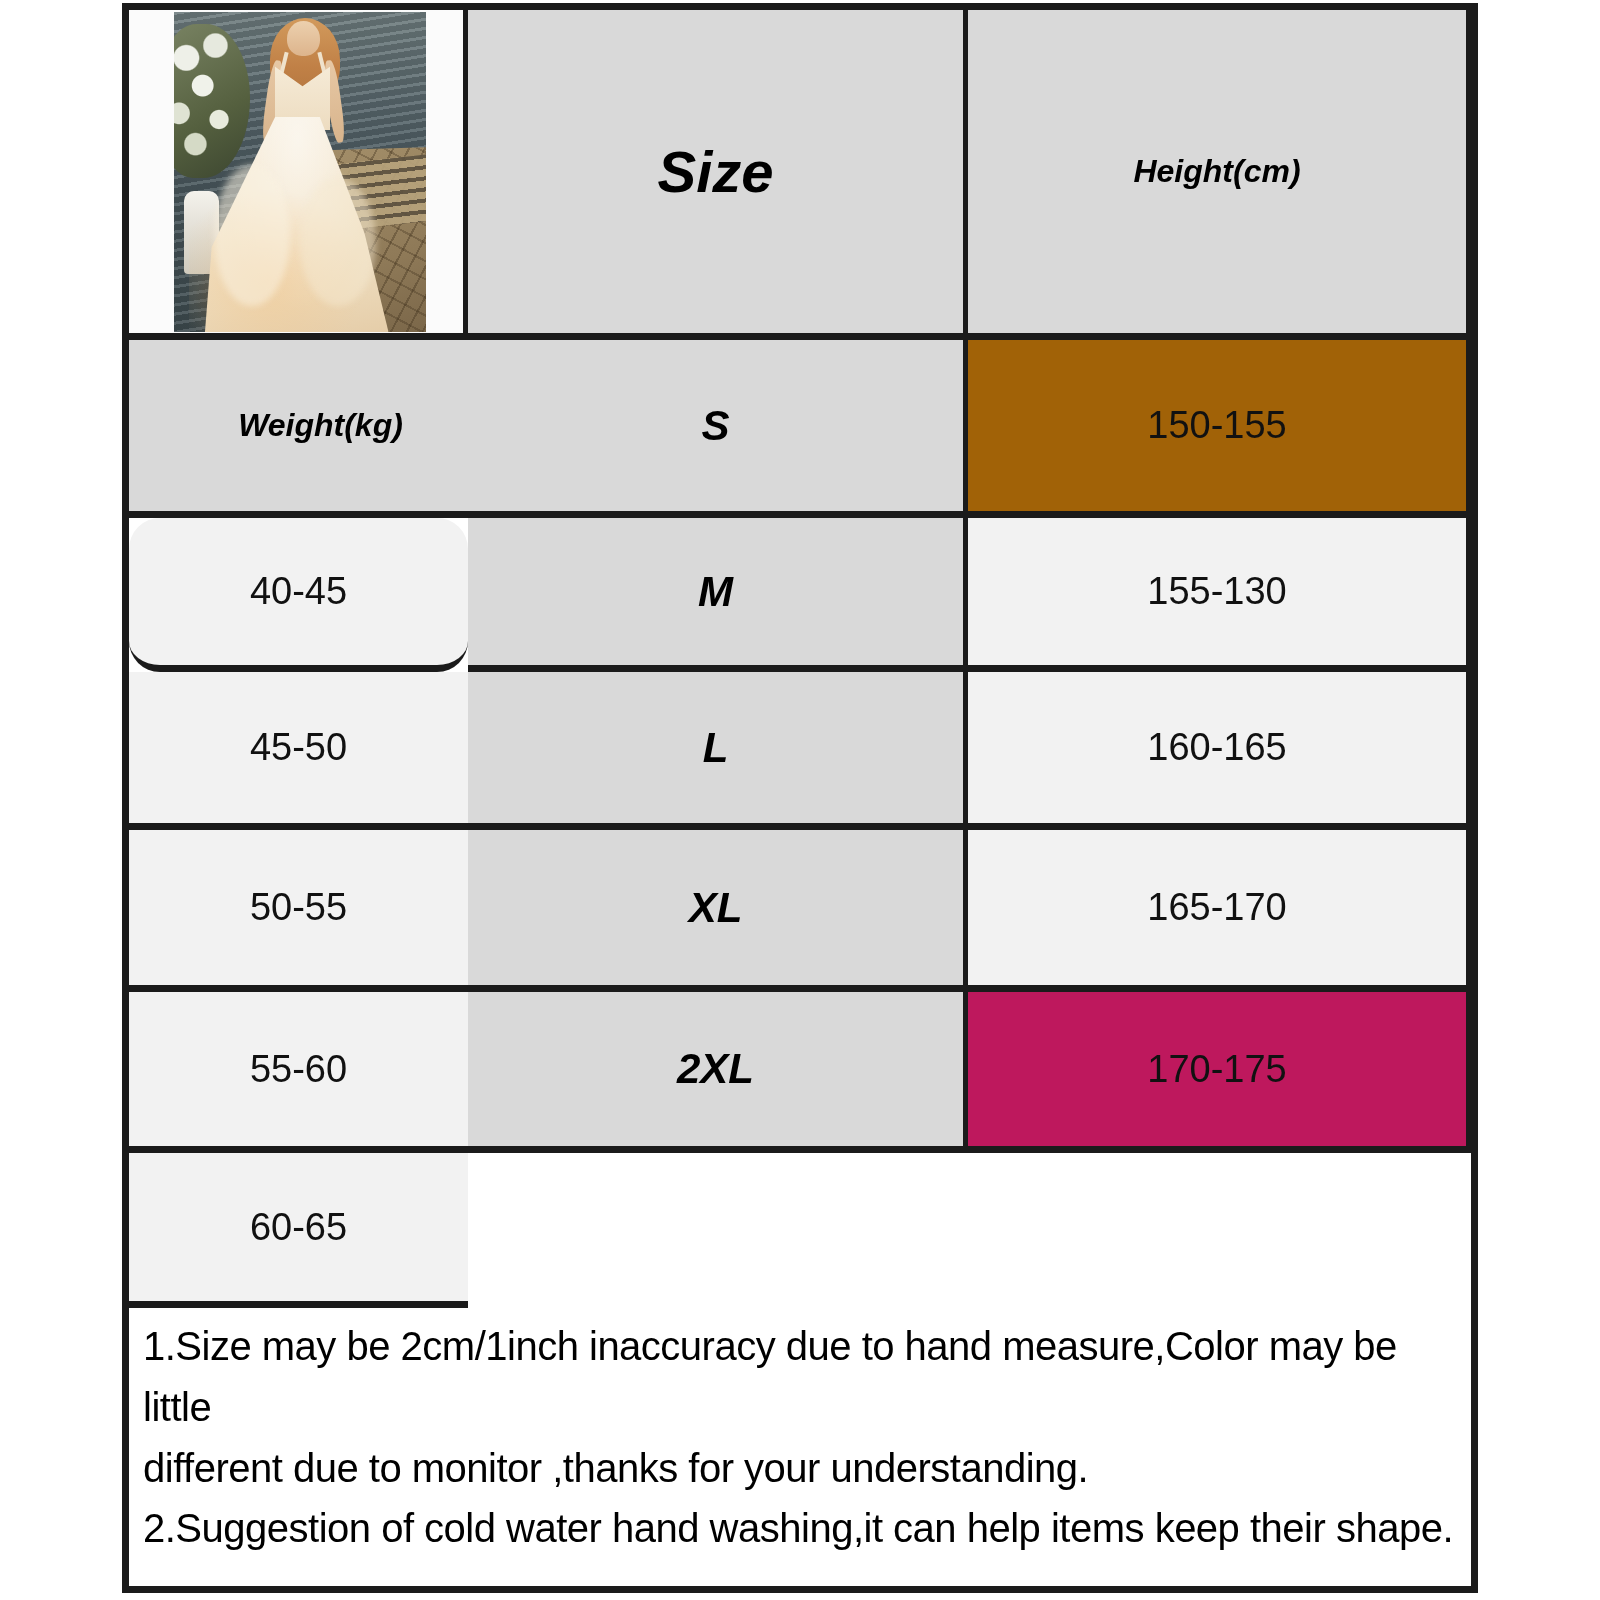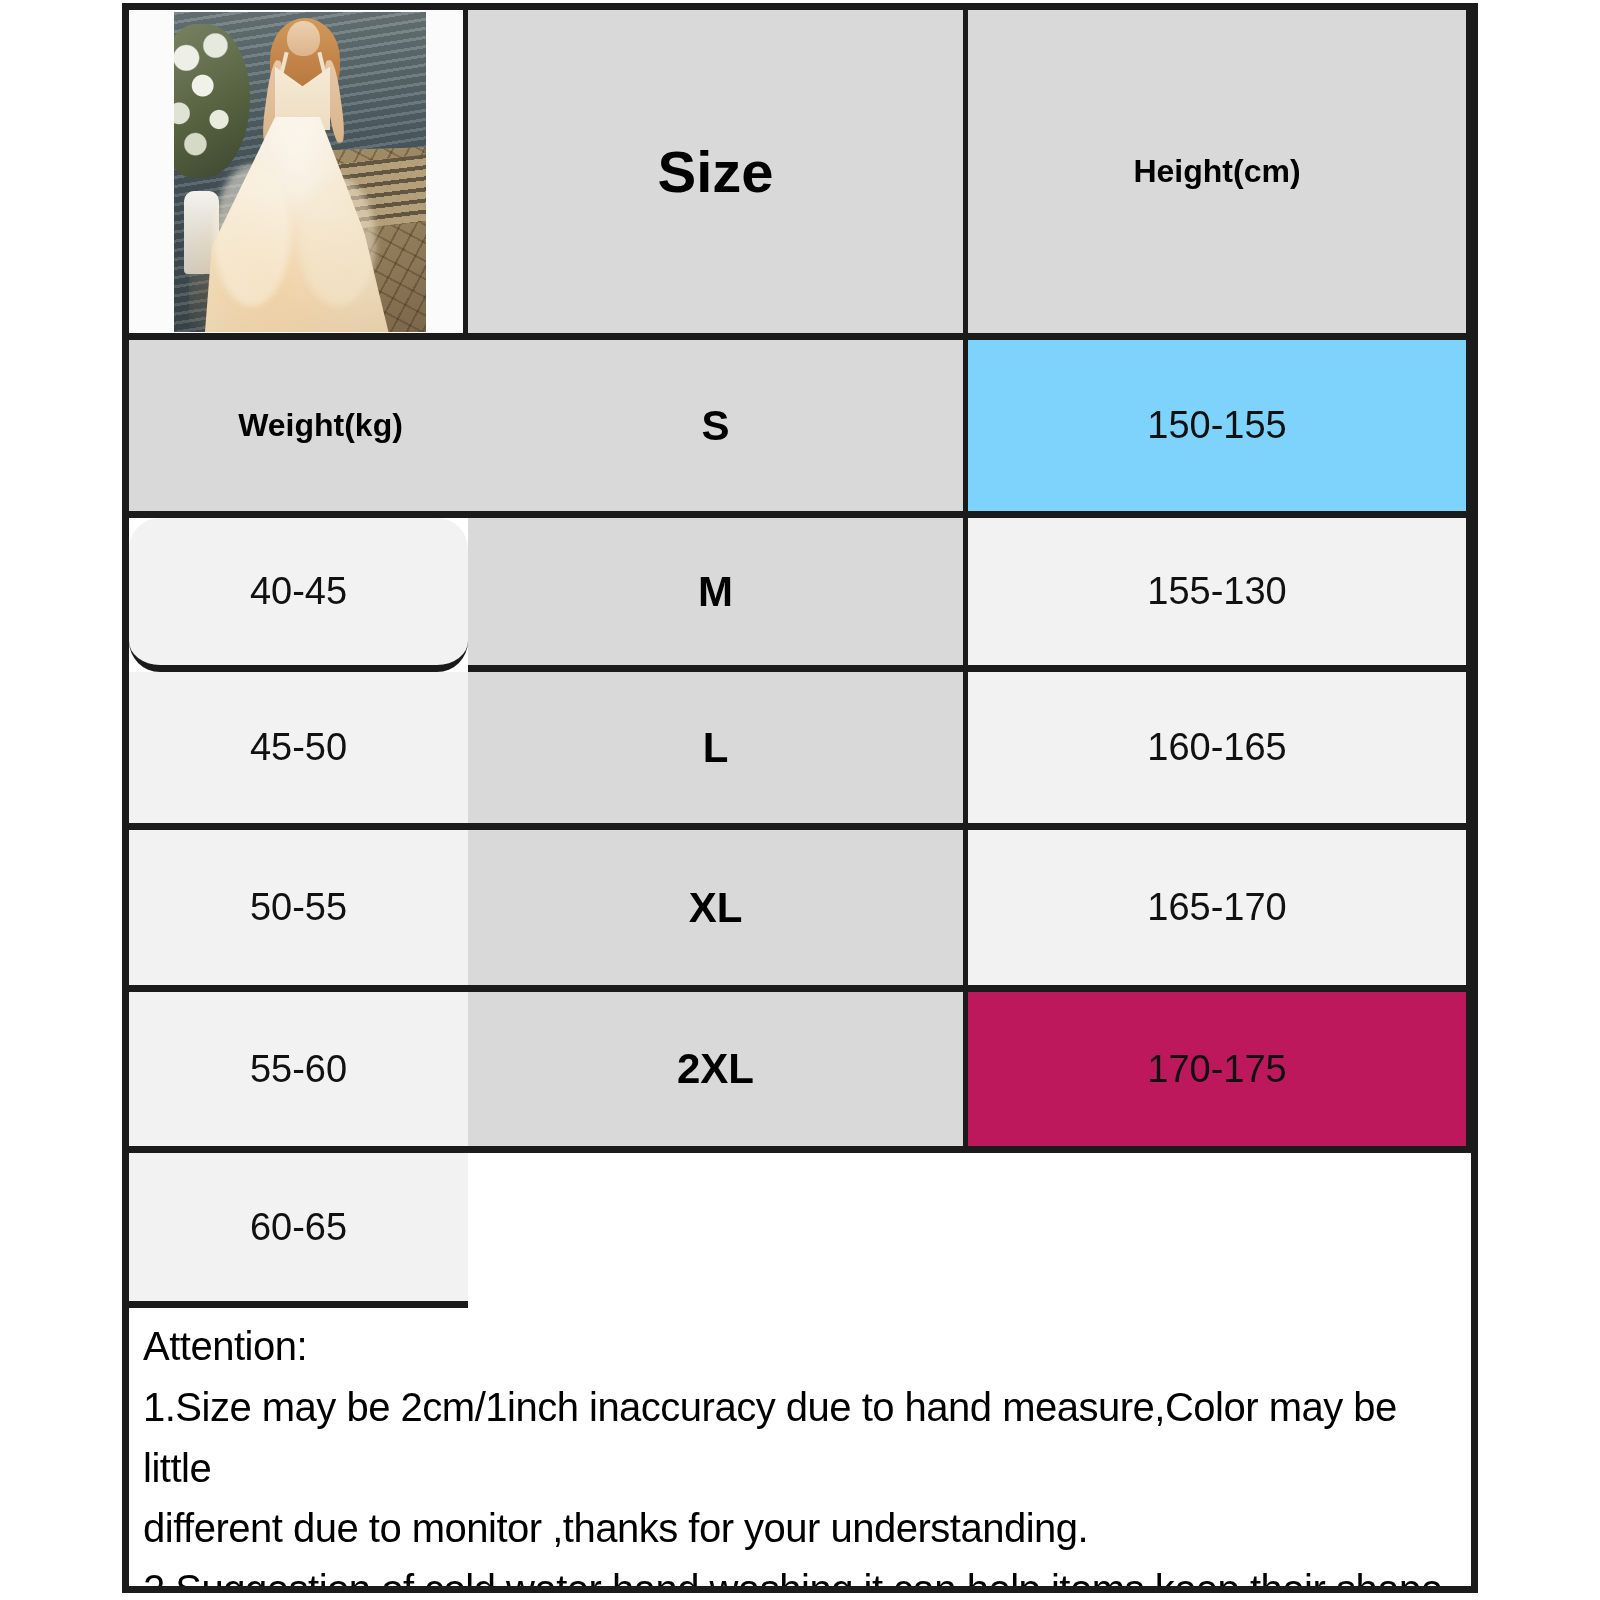--- a/index.html
+++ b/index.html
@@ -18,21 +18,21 @@
 
   .c {
     border-right: 5px solid #1b1b1b;
     border-bottom: 7px solid #1b1b1b;
     display: flex; align-items: center; justify-content: center;
     overflow: hidden;
   }
   .last-col { border-right: 0; }
   .last-row { border-bottom: 0; }
 
-  .bg-gray  { background: #d9d9d9; }
+  .bg-gray  { background: #d9d9d9; font-style: italic; }
   .bg-light { background: #f2f2f2; }
   .bg-photo { background: #fbfbfb; }
 
   .title-cell { grid-column: 2 / 4; position: relative; background: #f2f2f2; }
   .flag {
     position: absolute; top: 0; left: 0;
     width: 0; height: 0;
     border-top: 42px solid var(--flag-green, #149414);
     border-right: 46px solid transparent;
   }
@@ -170,21 +170,21 @@
   <div class="c bg-gray" style="background: rgb(217, 217, 217);">
     <span class="hdr">Height(cm)</span>
   </div>
   <div class="c bg-gray last-col" style="background: rgb(217, 217, 217); padding-left: 44px;">
     <span class="hdr">Weight(kg)</span>
   </div>
 
   <div class="c bg-gray" style="background: rgb(217, 217, 217);">
     <span class="size-label">S</span>
   </div>
-  <div class="c bg-light" style="background: #7dd3fc;">
+  <div class="c bg-light" style="background: #a16207;">
     <span class="val">150-155</span>
   </div>
   <div class="c bg-light last-col" style="background: rgb(242, 242, 242); border-radius: 31px;">
     <span class="val">40-45</span>
   </div>
 
   <div class="c bg-gray" style="background: rgb(217, 217, 217);">
     <span class="size-label">M</span>
   </div>
   <div class="c bg-light" style="background: rgb(242, 242, 242);">
@@ -218,19 +218,18 @@
     <span class="size-label">2XL</span>
   </div>
   <div class="c bg-light" style="background: #be185d;">
     <span class="val">170-175</span>
   </div>
   <div class="c bg-light last-col" style="background: rgb(242, 242, 242);">
     <span class="val">60-65</span>
   </div>
 
   <div class="c attention last-row last-col" style="background: rgb(255, 255, 255);">
-    <div>Attention:</div>
     <div>1.Size may be 2cm/1inch inaccuracy due to hand measure,Color may be little</div>
     <div>different due to monitor ,thanks for your understanding.</div>
     <div>2.Suggestion of cold water hand washing,it can help items keep their shape.</div>
   </div>
 
 </div>
 
 </body></html>

